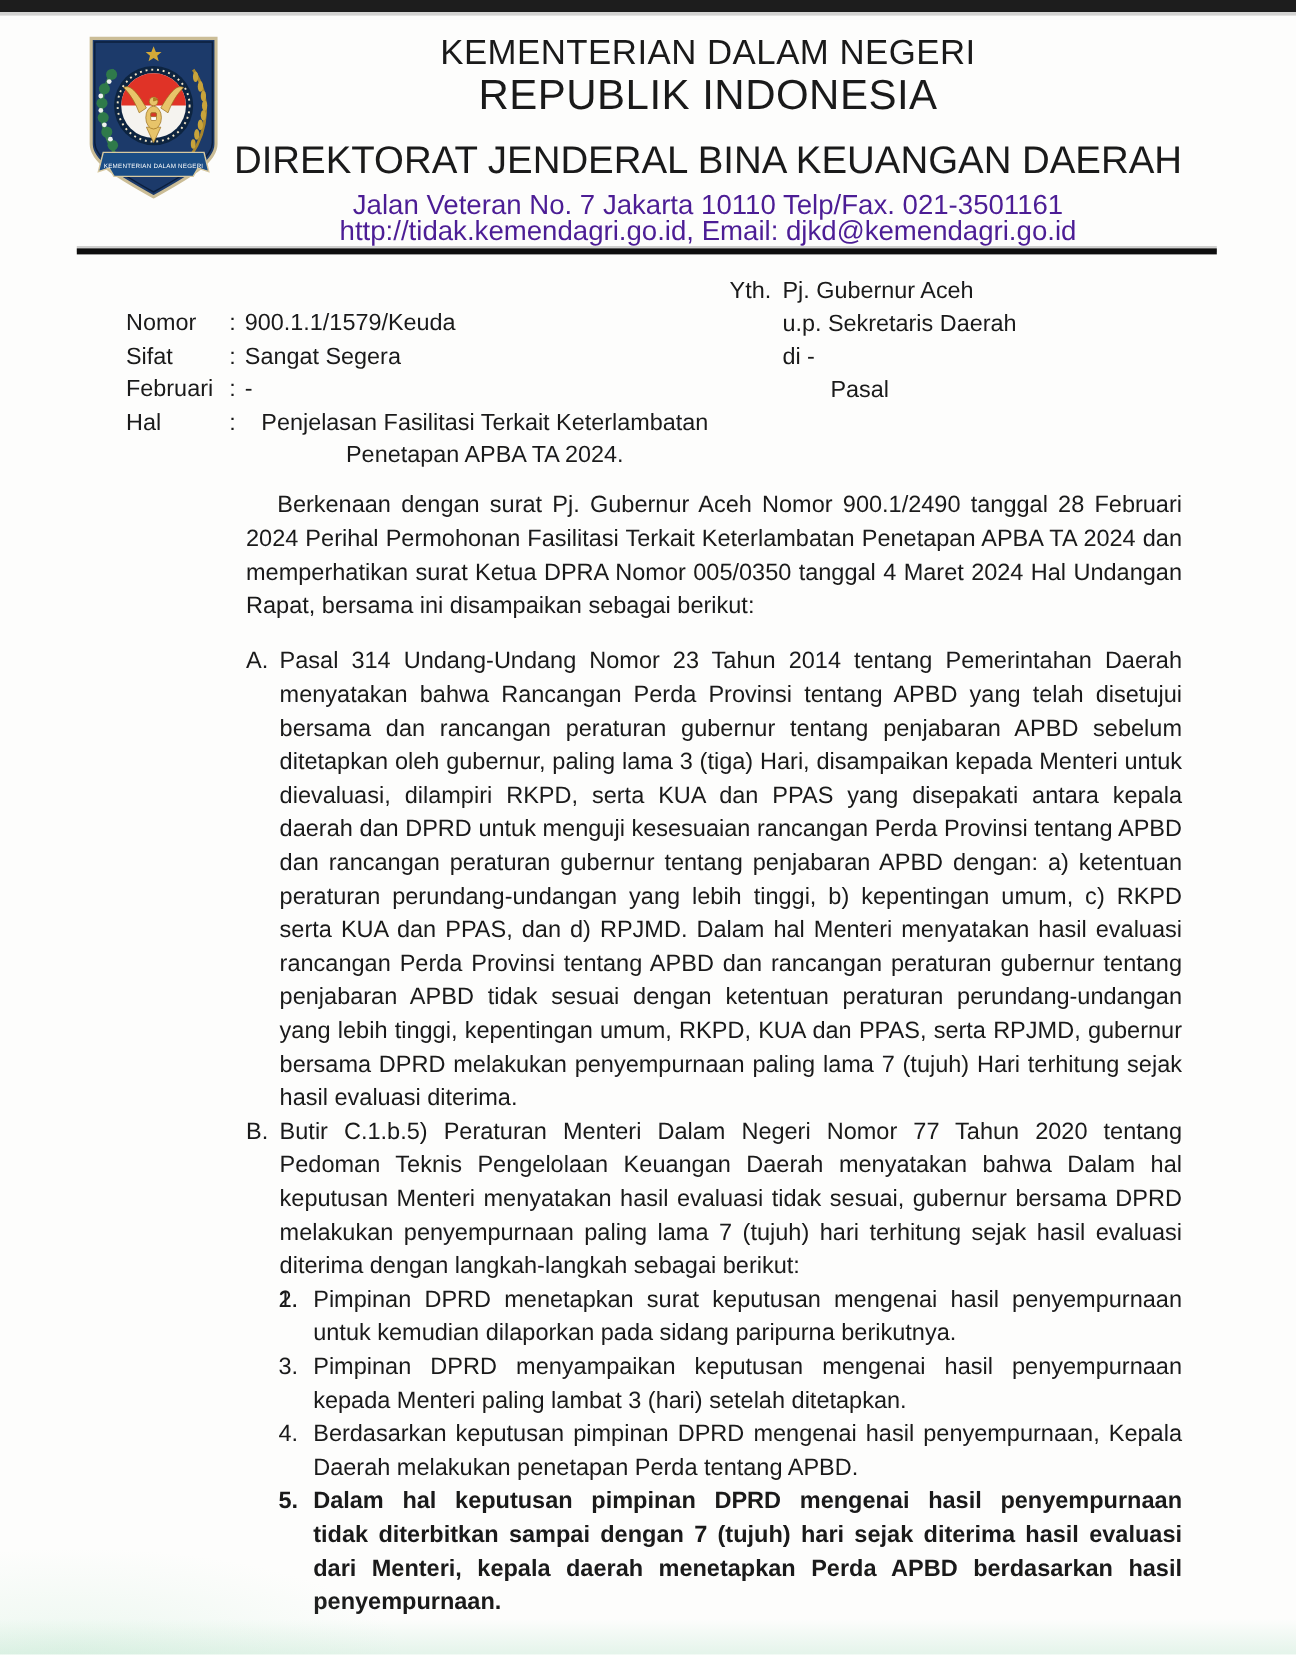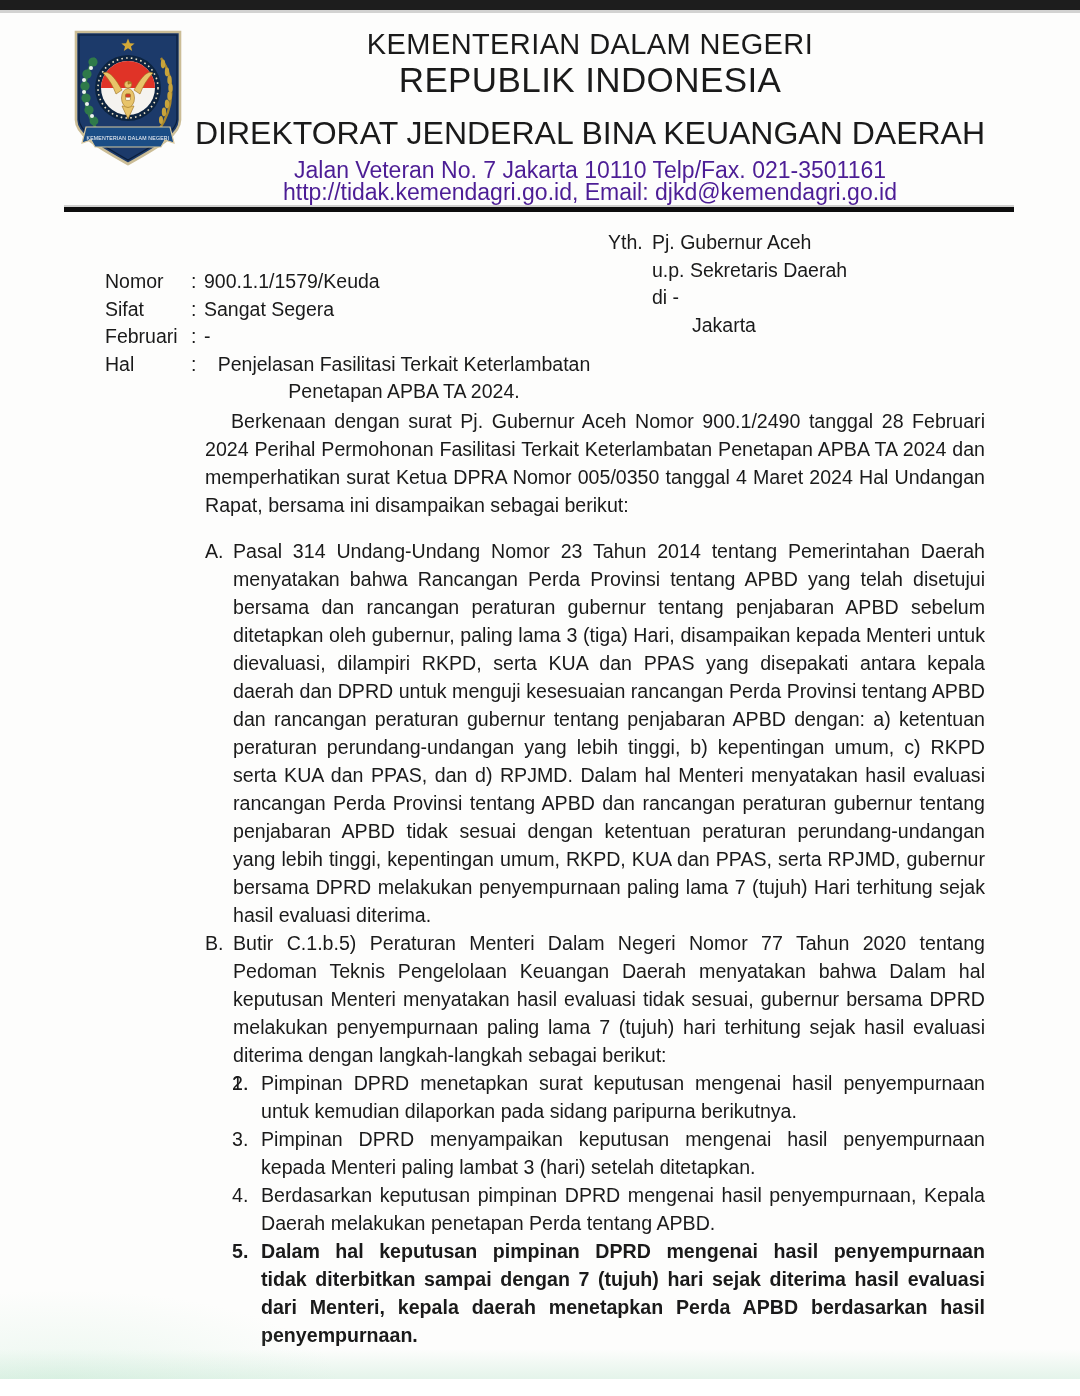--- a/index.html
+++ b/index.html
@@ -19,21 +19,21 @@
   .logo{position:absolute;left:66px;top:24px;width:124px;height:146px;}
   .header-text{position:absolute;left:150px;top:27px;width:880px;text-align:center;line-height:1;}
   .h-line1{font-size:29px;line-height:35px;letter-spacing:.4px;}
   .h-line2{font-size:35px;line-height:35px;letter-spacing:.4px;}
   .h-line3{font-size:32px;line-height:40px;margin-top:16px;white-space:nowrap;}
   .h-addr{font-size:23px;line-height:22px;color:#4c1d95;}
   .h-addr.first{margin-top:6px;}
   .divider{position:absolute;left:64px;top:207px;width:950px;height:5px;background:#0e0e0e;
     box-shadow:0 -2px 0 rgba(120,120,120,.35);}
   
-  .meta-left{position:absolute;left:105px;top:268px;font-size:19.5px;line-height:27.5px;}
+  .meta-left{position:absolute;left:105px;top:256px;font-size:19.5px;line-height:27.5px;}
   .m-row{display:flex;align-items:flex-start;}
   .m-label{width:86px;flex:0 0 86px;}
   .m-colon{width:13px;flex:0 0 13px;}
   .m-value{white-space:nowrap;}
   .m-value.wrap{white-space:normal;width:400px;text-align:center;}
   .meta-right{position:absolute;left:608px;top:229px;font-size:19.5px;line-height:27.5px;}
   .r-date{padding-left:44px;}
   .r-yth{display:flex;}
   .r-sal{width:44px;flex:0 0 44px;}
   .r-ind{padding-left:44px;}
@@ -145,21 +145,21 @@
     </div>
   </div>
 
   <div class="meta-right">
     <div class="r-yth">
       <span class="r-sal">Yth.</span>
       <span>Pj. Gubernur Aceh</span>
     </div>
     <div class="r-ind">u.p. Sekretaris Daerah</div>
     <div class="r-ind">di -</div>
-    <div class="r-place">Jakarta</div>
+    <div class="r-place">Pasal</div>
   </div>
 
   <div class="letter-body">
     <p class="opening">Berkenaan dengan surat Pj. Gubernur Aceh Nomor 900.1/2490 tanggal 28 Februari 2024 Perihal Permohonan Fasilitasi Terkait Keterlambatan Penetapan APBA TA 2024 dan memperhatikan surat Ketua DPRA Nomor 005/0350 tanggal 4 Maret 2024 Hal Undangan Rapat, bersama ini disampaikan sebagai berikut:</p>
 
     <div class="l-item">
       <span class="marker">A.</span>
       <span>Pasal 314 Undang-Undang Nomor 23 Tahun 2014 tentang Pemerintahan Daerah menyatakan bahwa Rancangan Perda Provinsi tentang APBD yang telah disetujui bersama dan rancangan peraturan gubernur tentang penjabaran APBD sebelum ditetapkan oleh gubernur, paling lama 3 (tiga) Hari, disampaikan kepada Menteri untuk dievaluasi, dilampiri RKPD, serta KUA dan PPAS yang disepakati antara kepala daerah dan DPRD untuk menguji kesesuaian rancangan Perda Provinsi tentang APBD dan rancangan peraturan gubernur tentang penjabaran APBD dengan: a) ketentuan peraturan perundang-undangan yang lebih tinggi, b) kepentingan umum, c) RKPD serta KUA dan PPAS, dan d) RPJMD. Dalam hal Menteri menyatakan hasil evaluasi rancangan Perda Provinsi tentang APBD dan rancangan peraturan gubernur tentang penjabaran APBD tidak sesuai dengan ketentuan peraturan perundang-undangan yang lebih tinggi, kepentingan umum, RKPD, KUA dan PPAS, serta RPJMD, gubernur bersama DPRD melakukan penyempurnaan paling lama 7 (tujuh) Hari terhitung sejak hasil evaluasi diterima.</span>
     </div>
     <div class="l-item">

